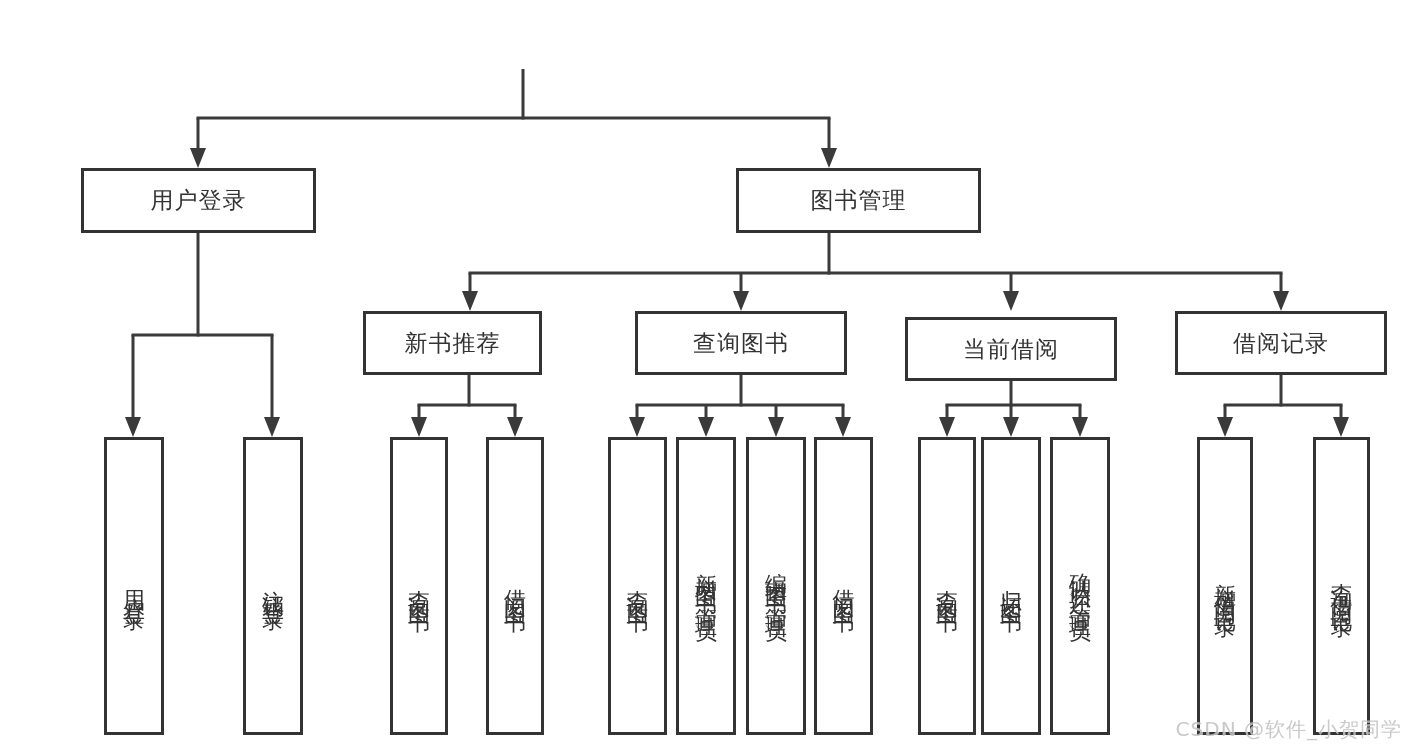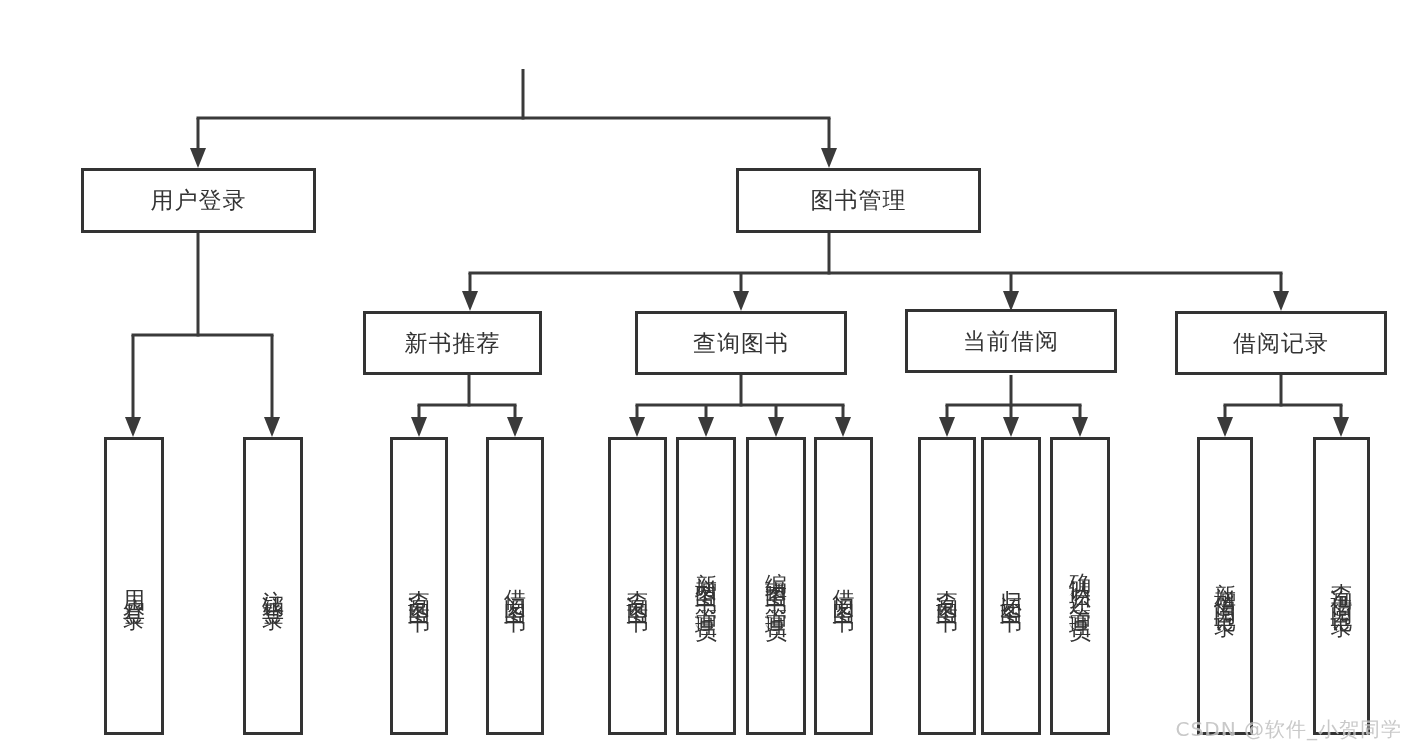--- a/index.html
+++ b/index.html
@@ -118,21 +118,21 @@
     <line class="cl" x1="1341" y1="405" x2="1341" y2="421"></line>
     <path class="ah" d="M1333 417 L1349 417 L1341 437 Z"></path>
   </svg>
 
 
   <div class="node hnode" style="left:81px; top:168px; width:235px; height:65px;">用户登录</div>
   <div class="node hnode" style="left:712px; top:168px; width:245px; height:65px;margin-left:24px;">图书管理</div>
 
   <div class="node hnode" style="left:363px; top:311px; width:179px; height:64px;">新书推荐</div>
   <div class="node hnode" style="left:635px; top:311px; width:212px; height:64px;">查询图书</div>
-  <div class="node hnode" style="left:905px; top:309px; width:212px; height:64px;">当前借阅</div>
+  <div class="node hnode" style="left:905px; top:317px; width:212px; height:64px;">当前借阅</div>
   <div class="node hnode" style="left:1175px; top:311px; width:212px; height:64px;">借阅记录</div>
 
   <div class="node vnode" style="left:104px; top:437px; width:60px; height:298px;">
     <span>用户登录</span>
   </div>
   <div class="node vnode" style="left:243px; top:437px; width:60px; height:298px;">
     <span>注销登录</span>
   </div>
 
   <div class="node vnode" style="left:390px; top:437px; width:58px; height:298px;">

